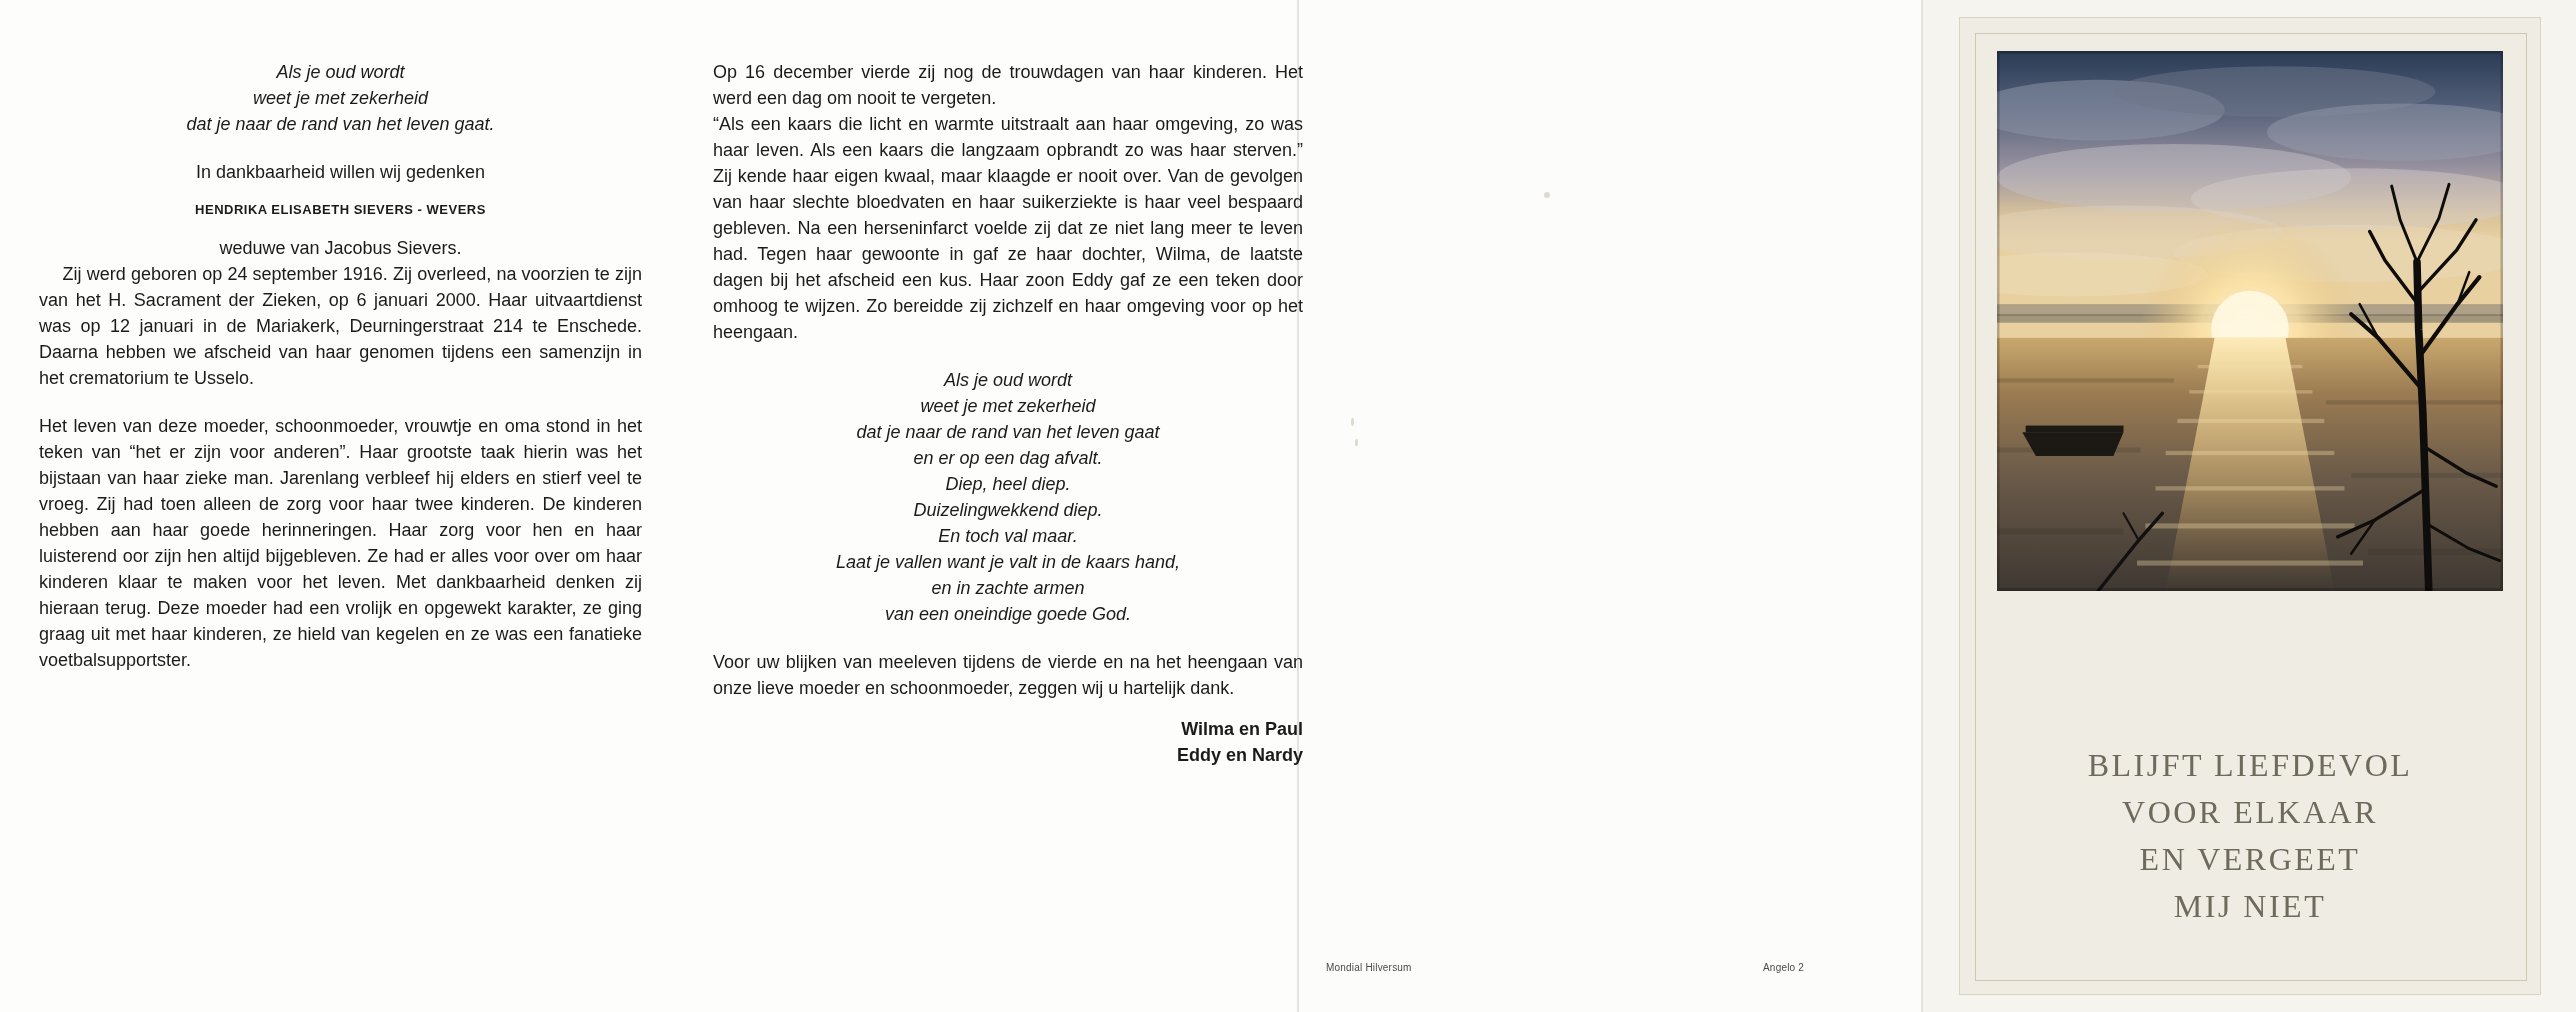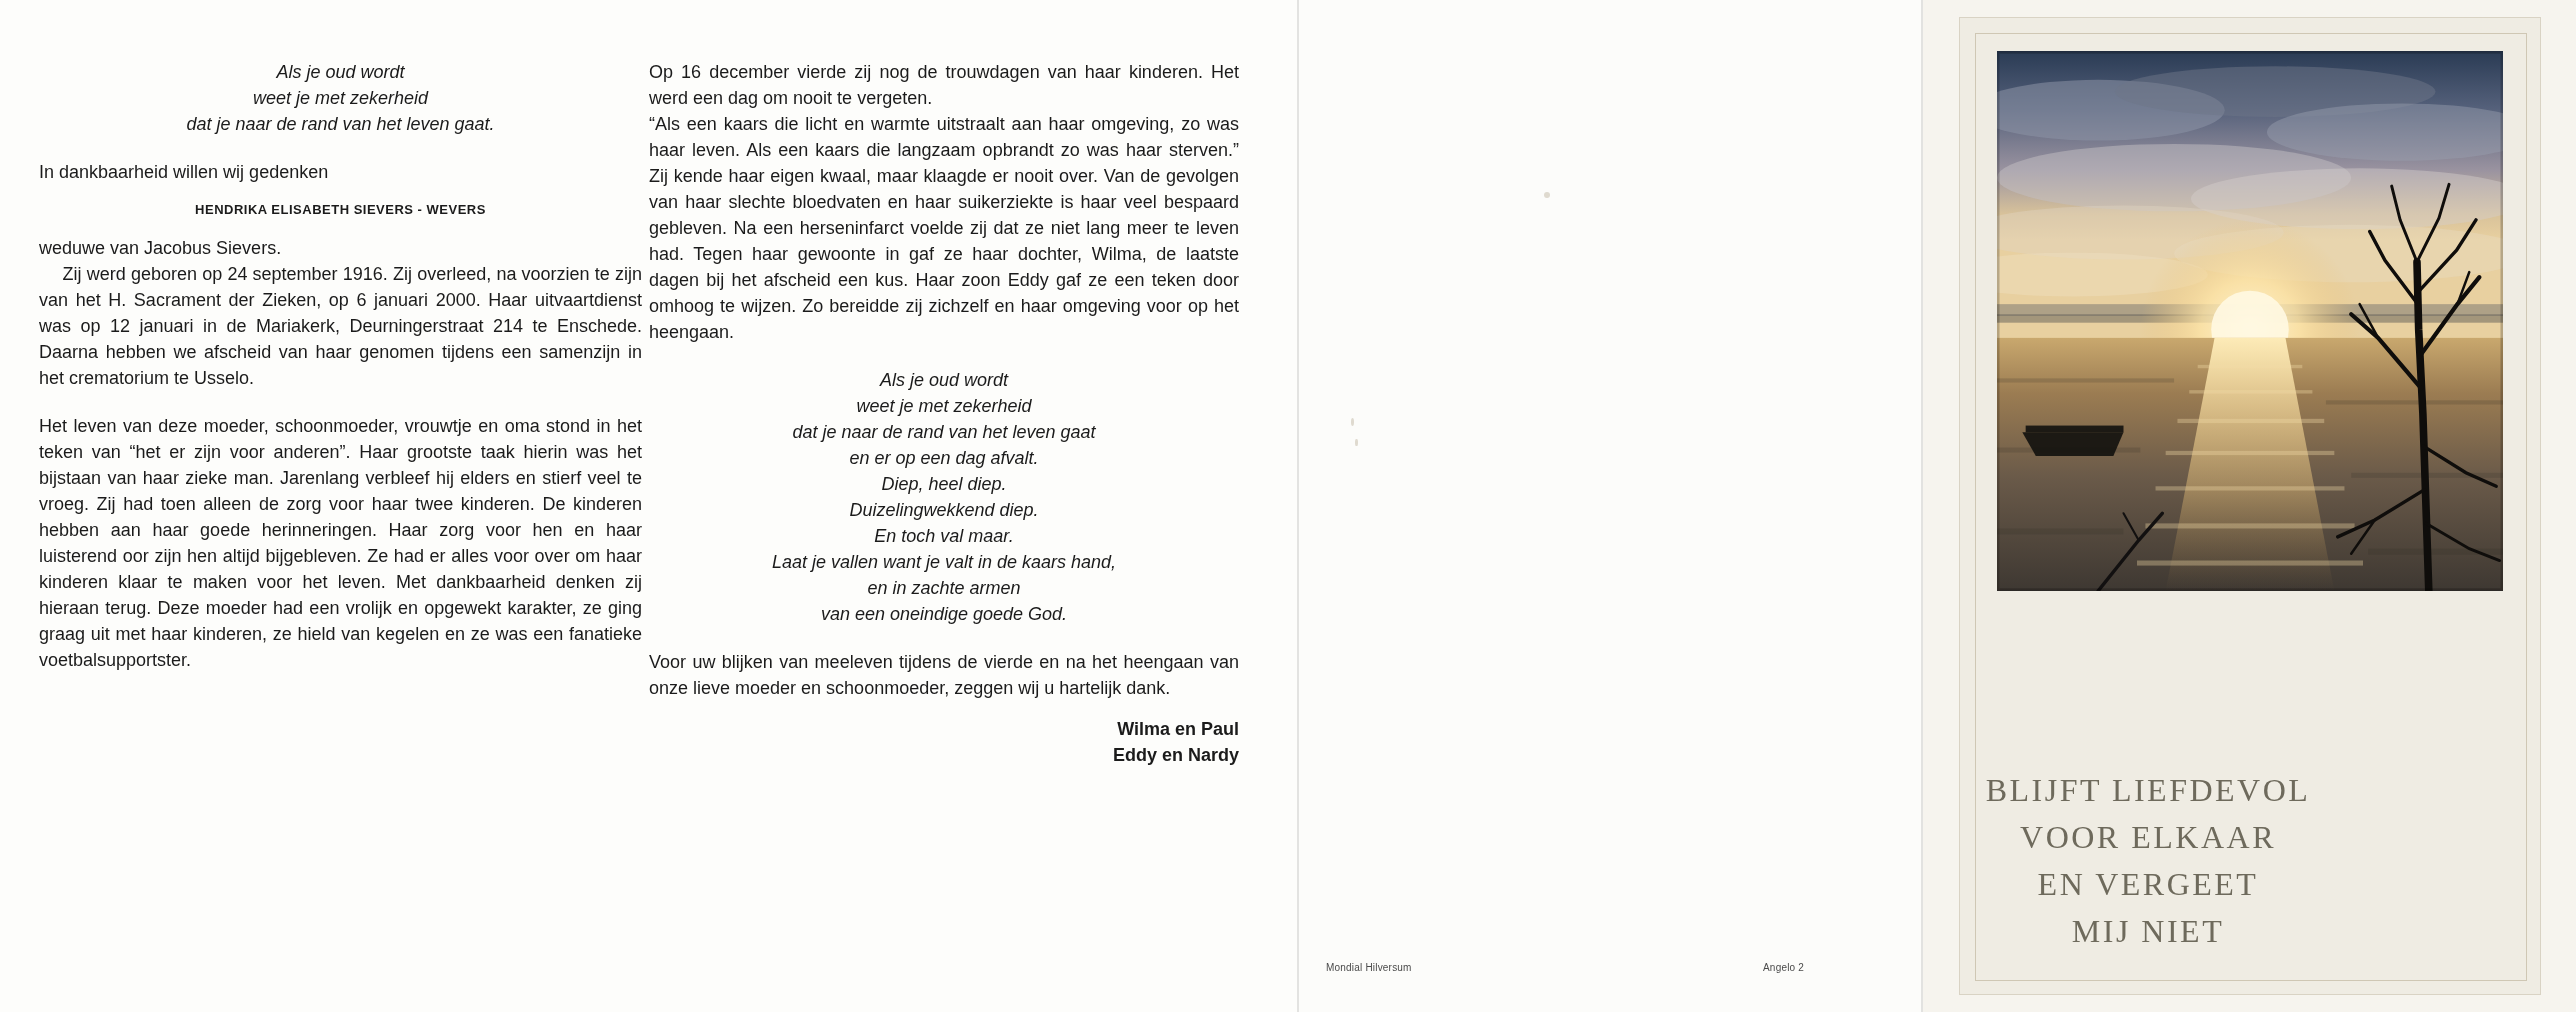--- a/index.html
+++ b/index.html
@@ -45,27 +45,27 @@
   
   .col {
     position: absolute;
     top: 59px;
     font-size: 18px;
     line-height: 26px;
     color: #1b1b1b;
     text-align: justify;
   }
   #col-1 { left: 39px;  width: 603px; }
-  #col-2 { left: 649px; width: 590px; }
+  #col-2 { left: 713px; width: 590px; }
 
   .p { margin: 0 0 0 0; }
   .gap { height: 22px; }
   .gap-sm { height: 11.8px; }
 
-  .center { text-align: left; }
+  .center { text-align: center; }
 
   .verse {
     text-align: center;
     font-style: italic;
     line-height: 26px;
   }
   .verse div { white-space: nowrap; }
 
   .name {
     text-align: center;
@@ -126,30 +126,29 @@
     top: 51px;
     width: 506px;
     height: 540px;
     overflow: hidden;
     background: #1a2330;
   }
   .photo svg { display: block; }
 
   .card-text {
     position: absolute;
-    left: 1857px;
+    left: 1959px;
     top: 742px;
     width: 582px;
     text-align: center;
     color: #6e6a5c;
     font-family: "Liberation Serif", serif;
     font-size: 32px;
     letter-spacing: 2.5px;
     line-height: 47px;
-    margin-top: 25px;
   }
   .card-text div { white-space: nowrap; }
 </style>
 </head>
 <body>
 
 <div class="sheet">
 
   <div class="panel" id="panel-left"></div>
   <div class="panel" id="panel-mid"></div>

